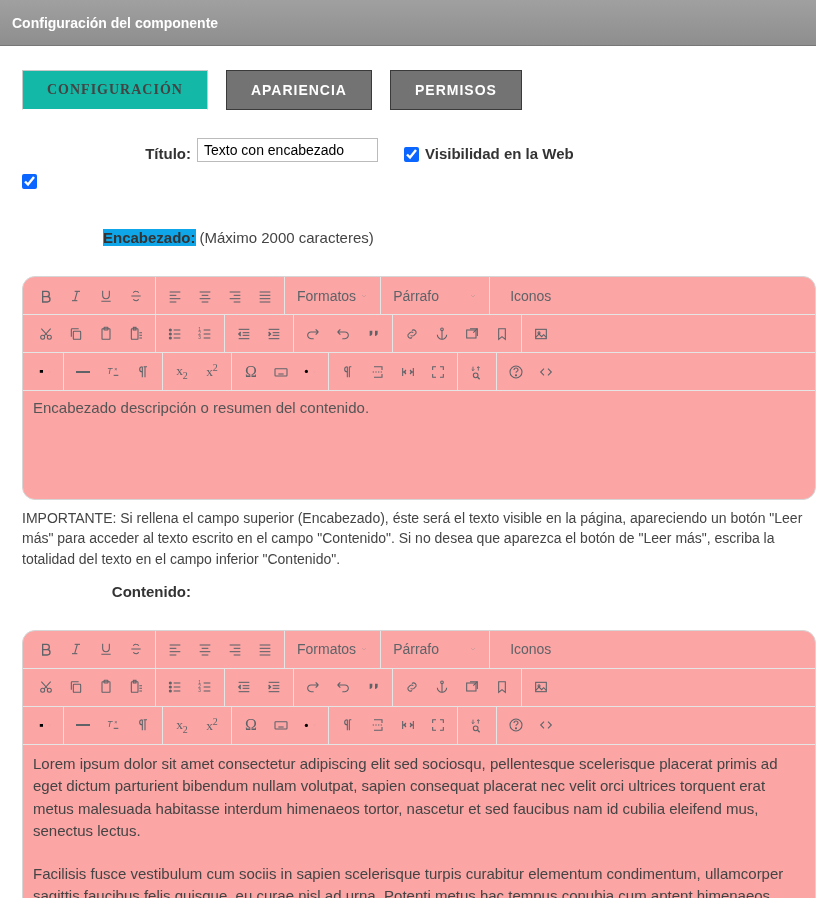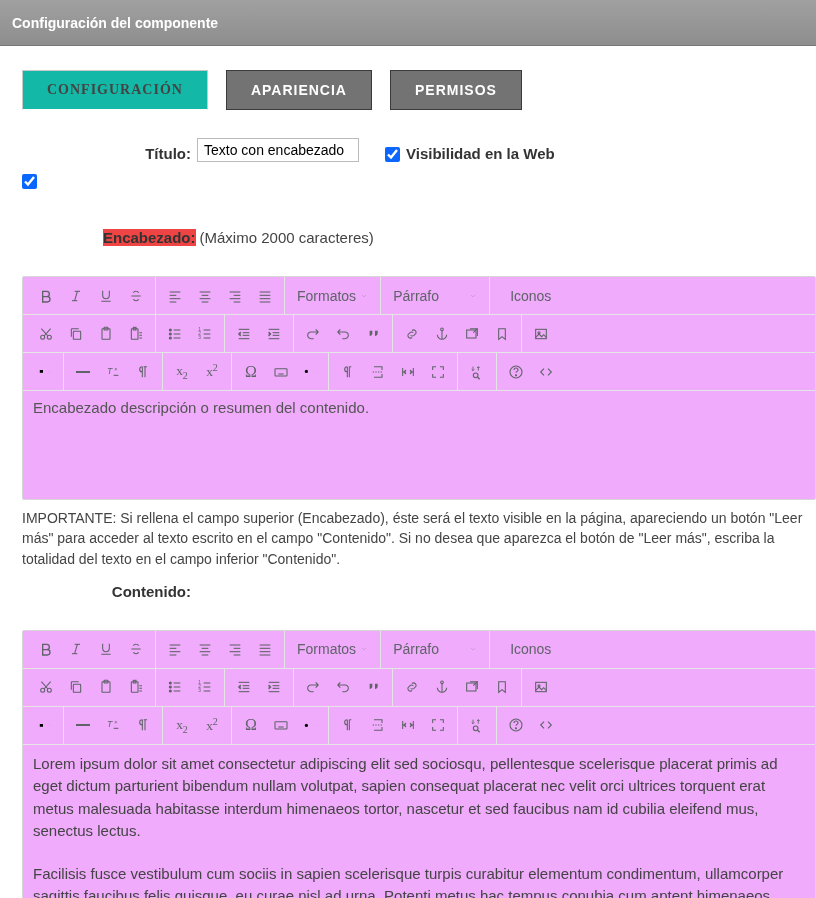--- a/index.html
+++ b/index.html
@@ -6,25 +6,25 @@
 body { font-family: "Segoe UI", Tahoma, sans-serif; font-size: 14px; color: #333; background: #fff; width: 816px; overflow: hidden; }
 .titlebar { background: linear-gradient(#a0a0a0,#8e8e8e); color: #fff; font-weight: bold; padding: 6px 12px; height: 46px; display: flex; align-items: center; border-bottom: 1px solid #777; }
 .container { padding: 24px 0 0 22px; }
 .tabs { display: flex; gap: 18px; margin-bottom: 28px; }
 .tab { height: 40px; display: flex; align-items: center; justify-content: center; padding: 0 24px; font-weight: bold; letter-spacing: 1px; font-size: 14px; }
 .tab.active { background: #14b8a6; border: 1px solid #c8c8c8; color: #444; border-bottom-color:#fff;font-family:Liberation Serif, serif; }
 .tab.inactive { background: #737373; color: #fff; border: 1px solid #3a3a3a; }
 .form-row { display: flex; align-items: flex-end; margin: 0 0 12px 0; }
 .label { font-weight: bold; color: #333; font-size: 15px; }
 .label.right { text-align: right; width: 175px; padding-right: 6px; }
-.text-input { height: 24px; border: 1px solid #bbb; padding: 2px 6px; font-size: 14px; width: 162px; }
+.text-input { height: 24px; border: 1px solid #bbb; padding: 2px 6px; font-size: 14px; width: 181px; }
 .checkbox { width: 15px; height: 15px; accent-color: #0a66ff; }
-.hl { background: #ef4444; }
+.hl { background: #0ea5e9; }
 .note { font-size: 15px; color: #444; }
-.editor { border: 1px solid #d6d6d6; border-radius: 2px; background: #f0abfc; }
+.editor { border: 1px solid #d6d6d6; border-radius: 13px; background: #fca5a5; }
 .toolbar-row { display: flex; align-items: center; border-bottom: 1px solid #e5e5e5; height: 38px; padding: 0 4px; }
 .grp { display: flex; align-items: center; border-right: 1px solid #e5e5e5; height: 100%; padding: 0 4px; }
 .tb-btn { width: 30px; height: 30px; display: flex; align-items: center; justify-content: center; background: transparent; border: none; cursor: pointer; color: #5f6368; border-radius: 2px; }
 .tb-btn svg { width: 16px; height: 16px; fill: none; stroke: #5f6368; stroke-width: 1.6; }
 .tb-dd { display: flex; align-items: center; gap: 4px; padding: 0 8px; color: #5f6368; font-size: 14px; height: 30px; cursor: pointer; border-radius: 2px; }
 .caret { width: 8px; height: 8px; }
 .editor-body { padding: 8px 10px; min-height: 108px; font-size: 15px; color: #555; }
 .help { font-size: 14px; color: #444; line-height: 1.45; margin: 8px 0 14px 0; padding-right: 10px; }
 .subscript { font-size: 10px; vertical-align: sub; }
 .superscript { font-size: 10px; vertical-align: super; }

